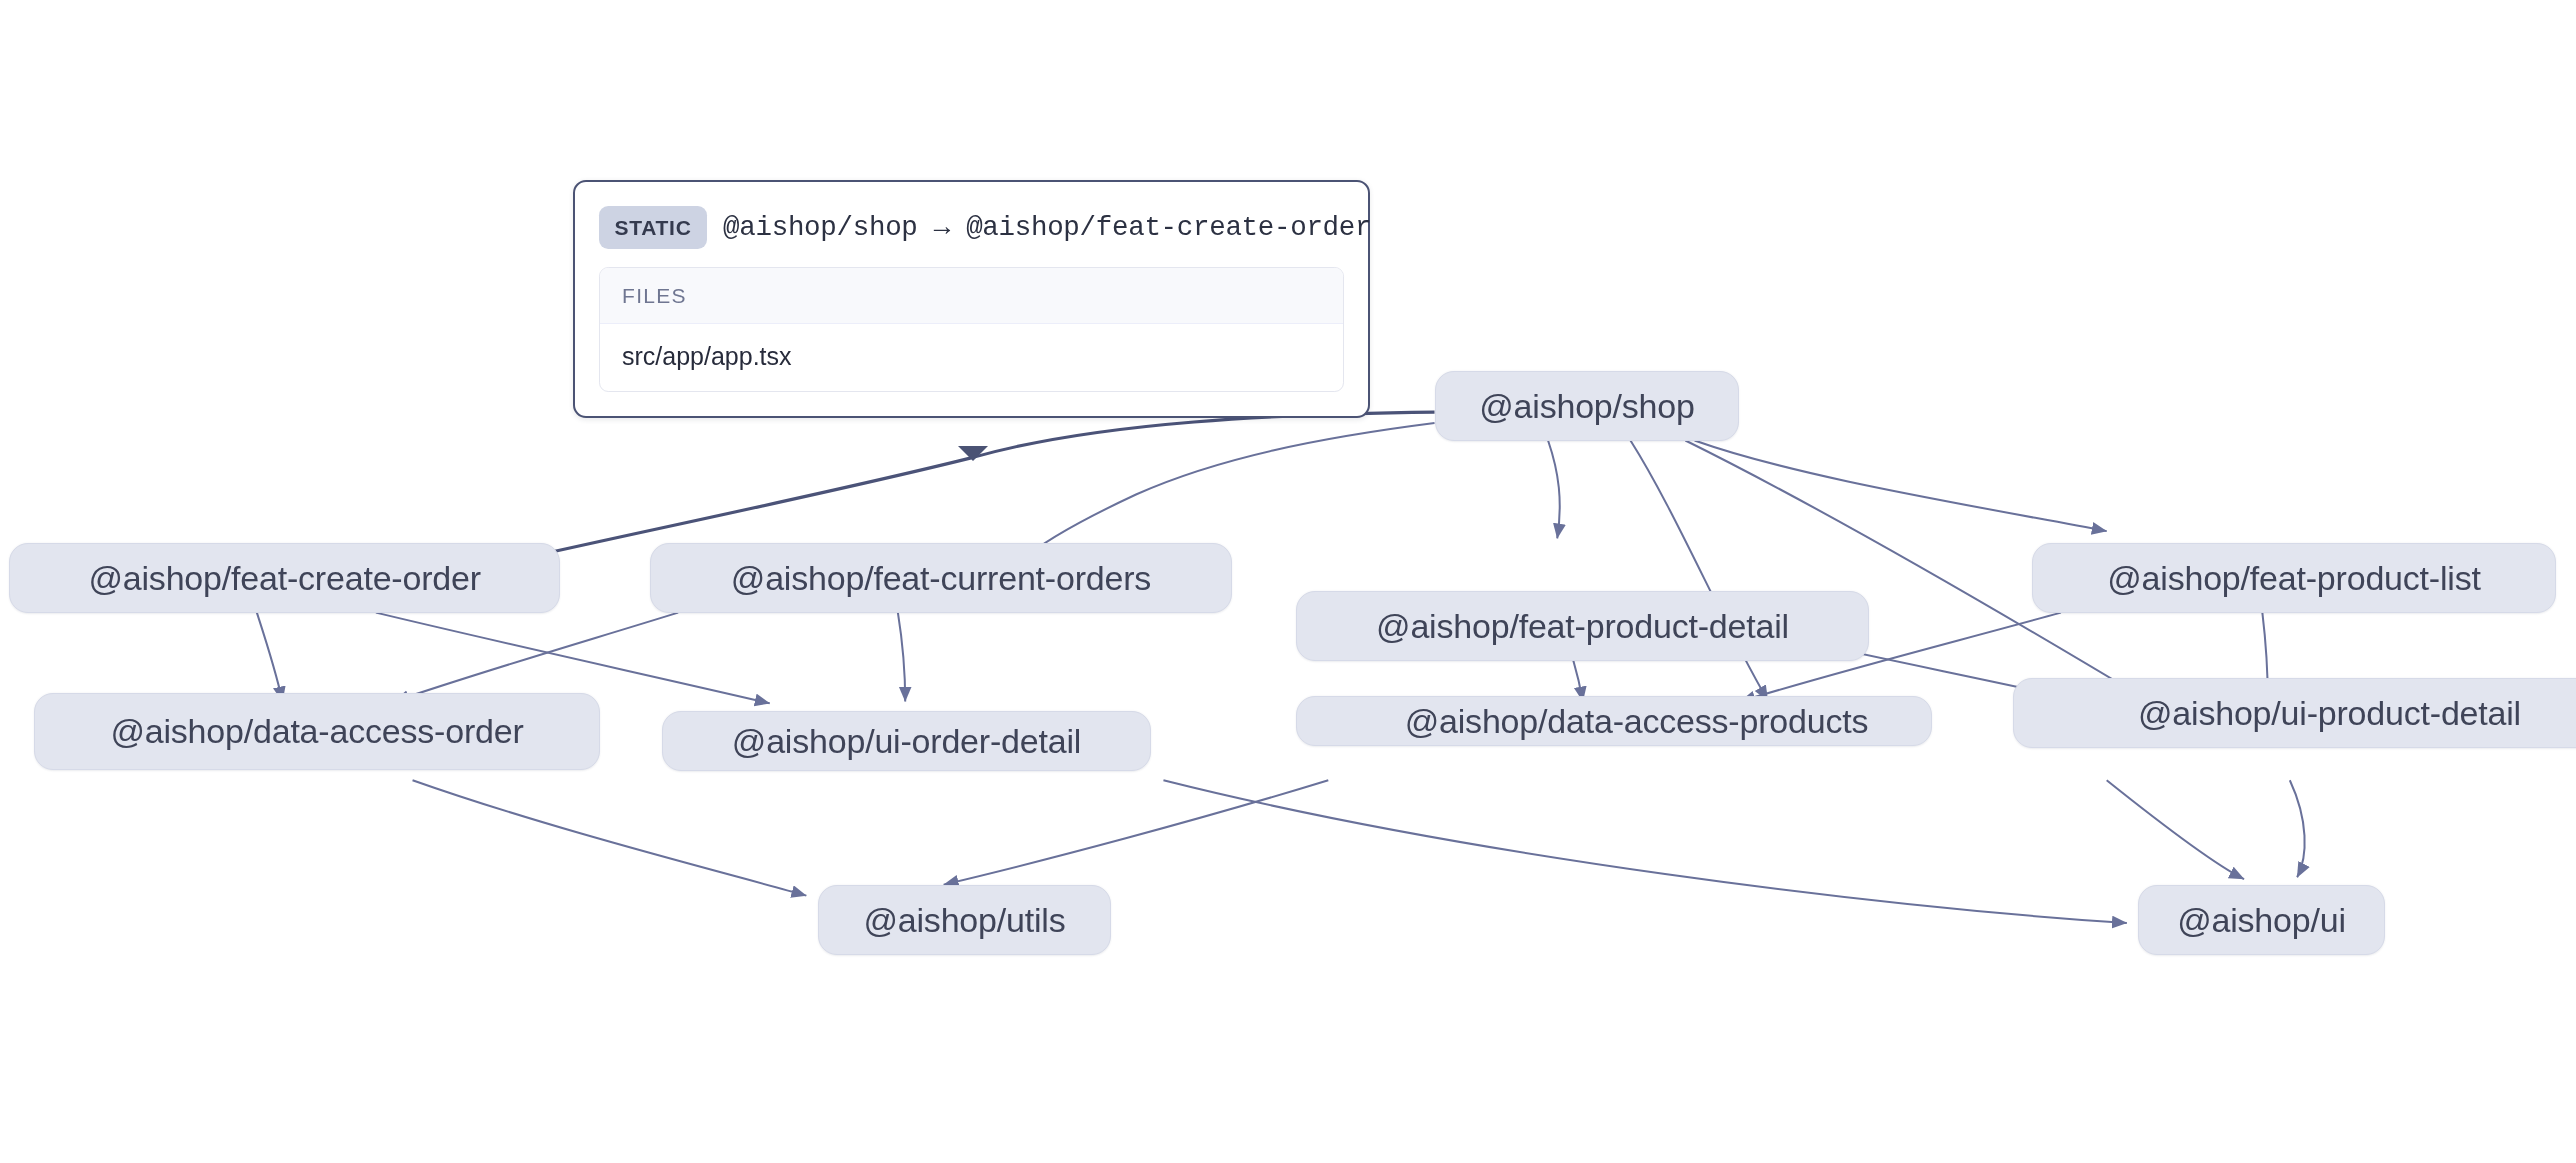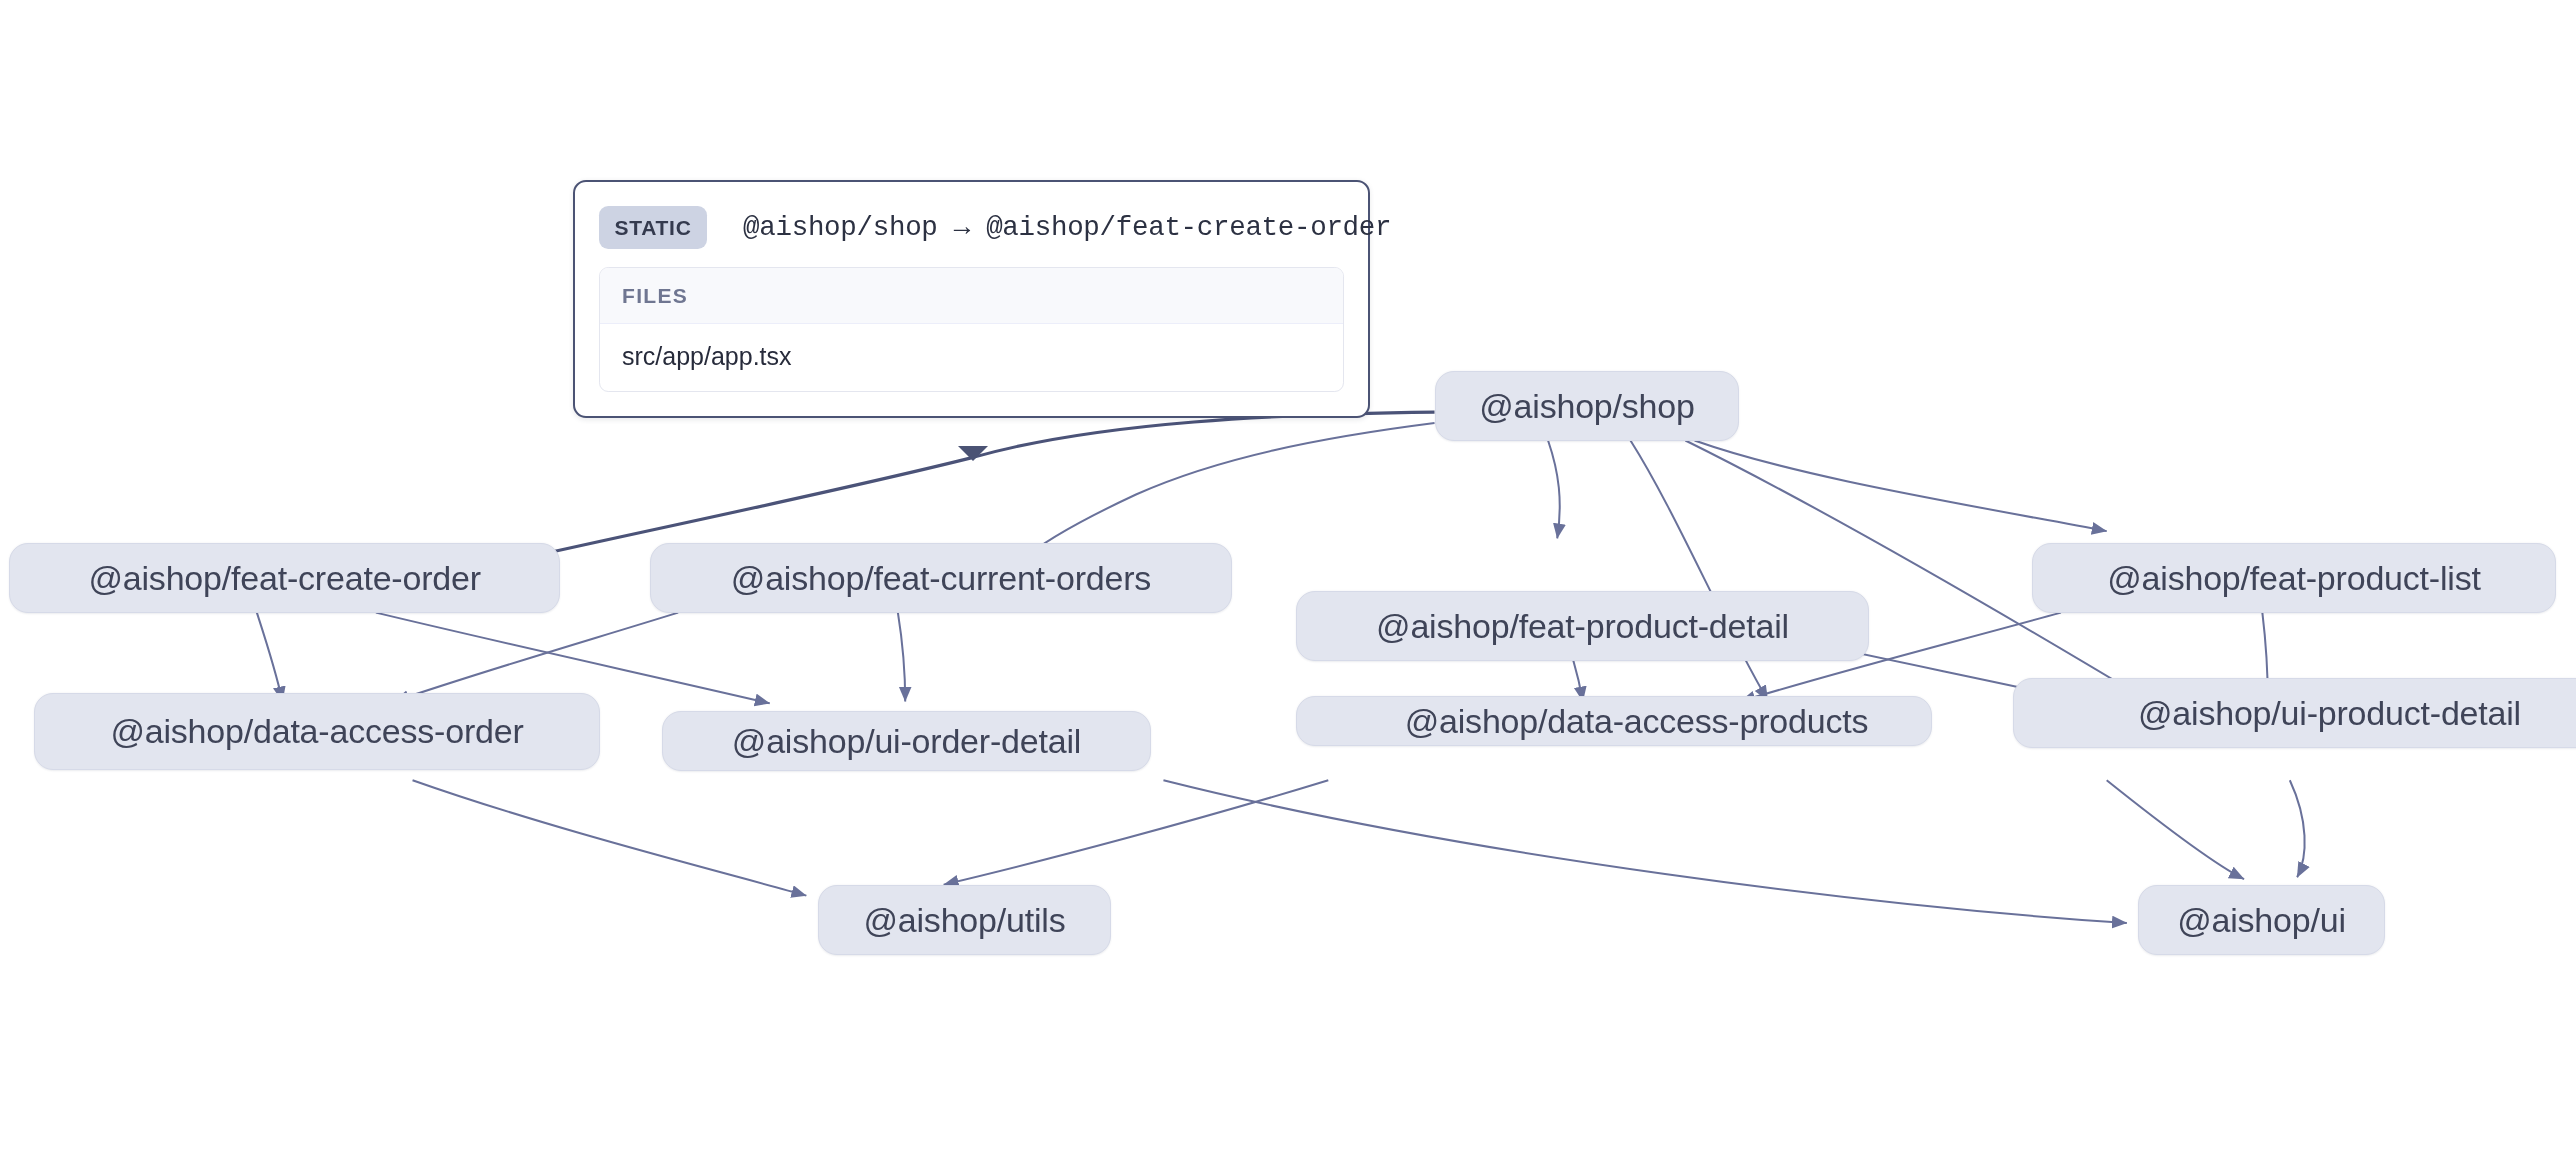--- a/index.html
+++ b/index.html
@@ -78,21 +78,21 @@
     width: 0;
     height: 0;
     border-left: 15.6px solid transparent;
     border-right: 15.6px solid transparent;
     border-top: 15.6px solid #4b5374;
     z-index: 6;
   }
   .tooltip-header {
     display: flex;
     align-items: center;
-    gap: 36px;
+    gap: 16px;
     padding: 3.7px 0 18.3px 0;
   }
   .badge {
     background: #cdd3e3;
     color: #343a4e;
     border-radius: 9.2px;
     font-size: 21px;
     font-weight: 700;
     letter-spacing: 0.7px;
     padding: 11px 15.6px;
@@ -109,21 +109,21 @@
     border: 0.9px solid #e4e6ef;
     border-radius: 9.2px;
     overflow: hidden;
     background: #ffffff;
   }
   .files-caption {
     background: #f8f9fc;
     border-bottom: 0.9px solid #eceefa;
     color: #6f7691;
     font-size: 21px;
-    font-weight: 700;
+    font-weight: 400;
     letter-spacing: 1.3px;
     padding: 16.5px 22px 14.7px 22px;
   }
   .file-row {
     color: #272b3b;
     font-size: 25px;
     padding: 18.3px 22px 20px 22px;
   }
 </style>
 </head>

